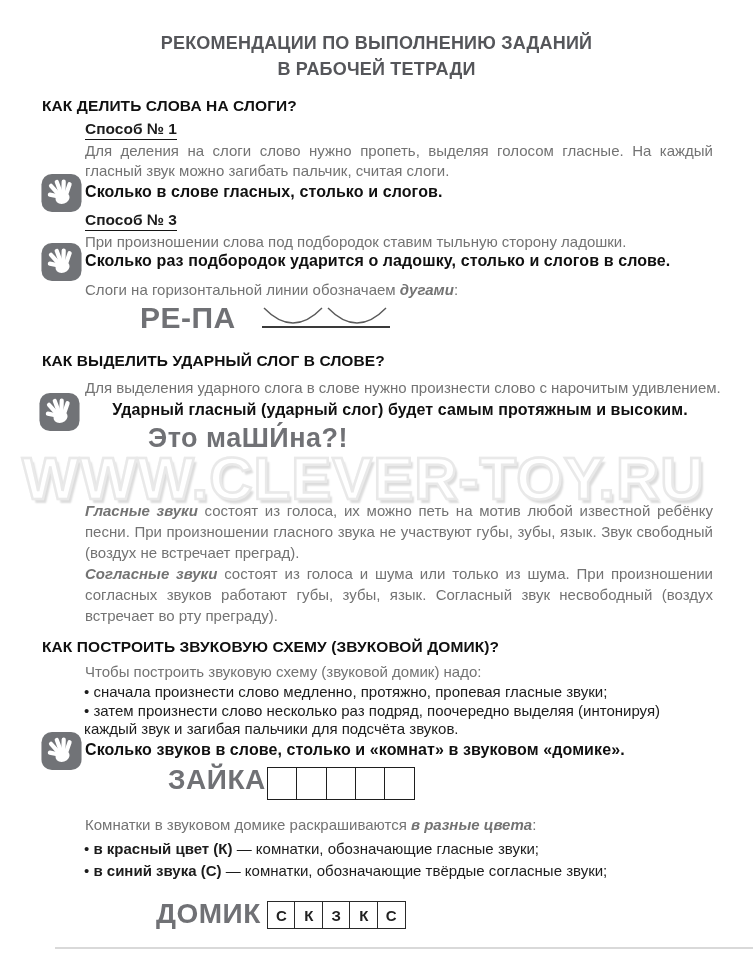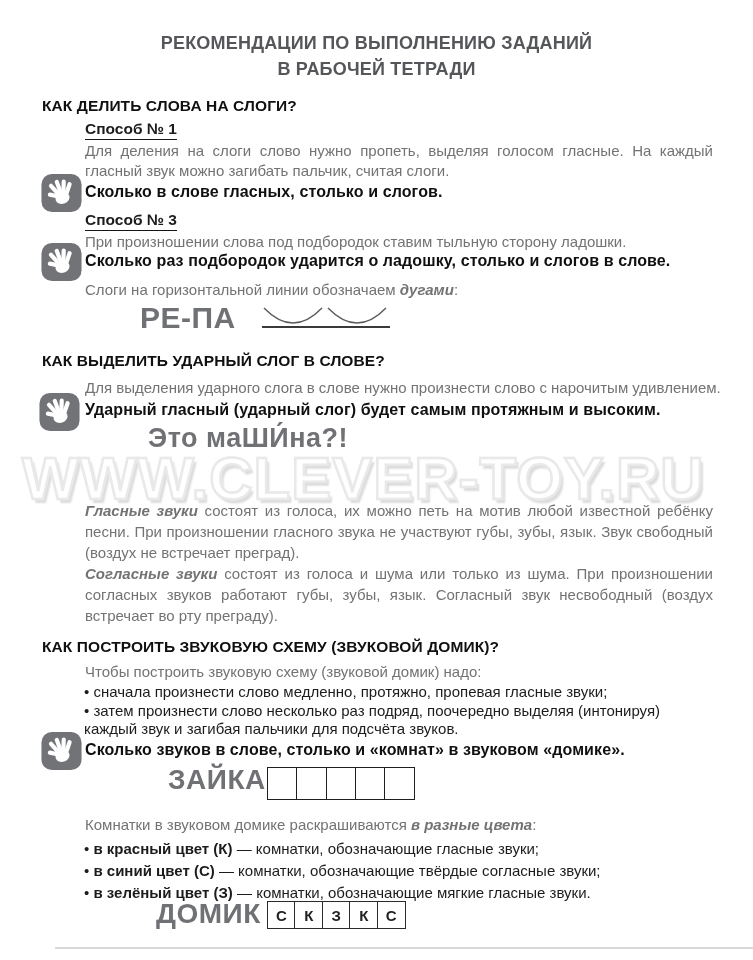--- a/index.html
+++ b/index.html
@@ -98,21 +98,21 @@
     <path d="M68,6 Q97,36 126,6" fill="none" stroke="#5a5a5a" stroke-width="1.4"></path>
     <line x1="2" y1="25" x2="130" y2="25" stroke="#3a3a3a" stroke-width="2"></line>
   </svg>
 
   <div class="abs h-sec" style="left:42px;top:352px;">КАК ВЫДЕЛИТЬ УДАРНЫЙ СЛОГ В СЛОВЕ?</div>
   <div class="abs body15" style="left:85px;top:378px;width:640px;">Для выделения ударного слога в слове нужно произнести слово с нарочитым удивлением.</div>
 
   <svg class="abs hand" style="left:38px;top:391px;">
       <use href="#handsym"></use>
     </svg>
-  <div class="abs rule" style="left:85px;top:401px;width:630px;">Ударный гласный (ударный слог) будет самым протяжным и высоким.</div>
+  <div class="abs rule" style="left:85px;top:401px;width:630px;text-align:center;">Ударный гласный (ударный слог) будет самым протяжным и высоким.</div>
 
   <div class="abs gray-big fs27" style="left:148px;top:423px;">Это маШИ́на?!</div>
 
   <div class="abs body15 just lh21" style="left:85px;top:500px;width:628px;">
     <span class="bi">Гласные звуки</span><span> состоят из голоса, их можно петь на мотив любой известной ребёнку песни. При произношении гласного звука не участвуют губы, зубы, язык. Звук свободный (воздух не встречает преград).</span>
   </div>
   <div class="abs body15 just lh21" style="left:85px;top:563px;width:628px;">
     <span class="bi">Согласные звуки</span><span> состоят из голоса и шума или только из шума. При произношении согласных звуков работают губы, зубы, язык. Согласный звук несвободный (воздух встречает во рту преграду).</span>
   </div>
 
@@ -136,22 +136,21 @@
     <div class="cell"></div>
     <div class="cell"></div>
   </div>
 
   <div class="abs body15" style="left:85px;top:815px;width:630px;">
     <span>Комнатки в звуковом домике раскрашиваются </span><span class="bi">в разные цвета</span><span>:</span>
   </div>
 
   <div class="abs clist" style="left:84px;top:838px;width:645px;">
     <div><span class="b">в красный цвет (К)</span><span> — комнатки, обозначающие гласные звуки;</span></div>
-    <div><span class="b">в синий цвет (С)</span><span> — комнатки, обозначающие твёрдые согласные звуки;</span></div>
-    <div><span class="b">в зелёный цвет (З)</span><span> — комнатки, обозначающие мягкие гласные звуки.</span></div>
+    <div><span class="b">в синий звука (С)</span><span> — комнатки, обозначающие твёрдые согласные звуки;</span></div>
   </div>
 
   <div class="abs gray-big fs28" style="left:156px;top:898px;">ДОМИК</div>
   <div class="abs cellrow" style="left:267px;top:901px;">
     <div class="dcell">С</div>
     <div class="dcell">К</div>
     <div class="dcell">З</div>
     <div class="dcell">К</div>
     <div class="dcell">С</div>
   </div>

